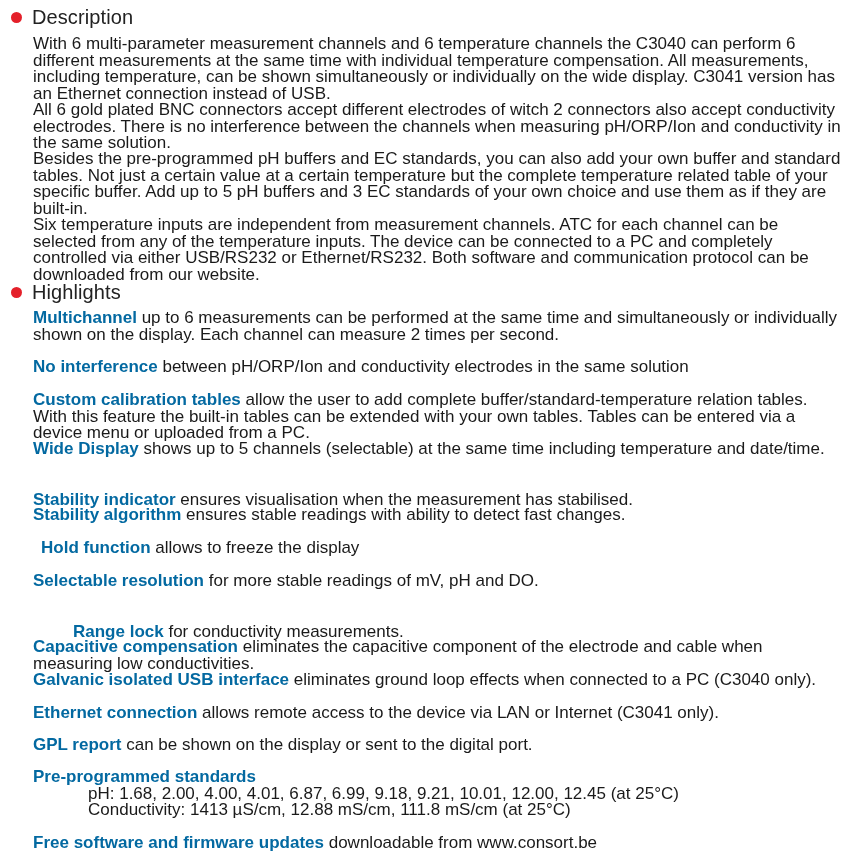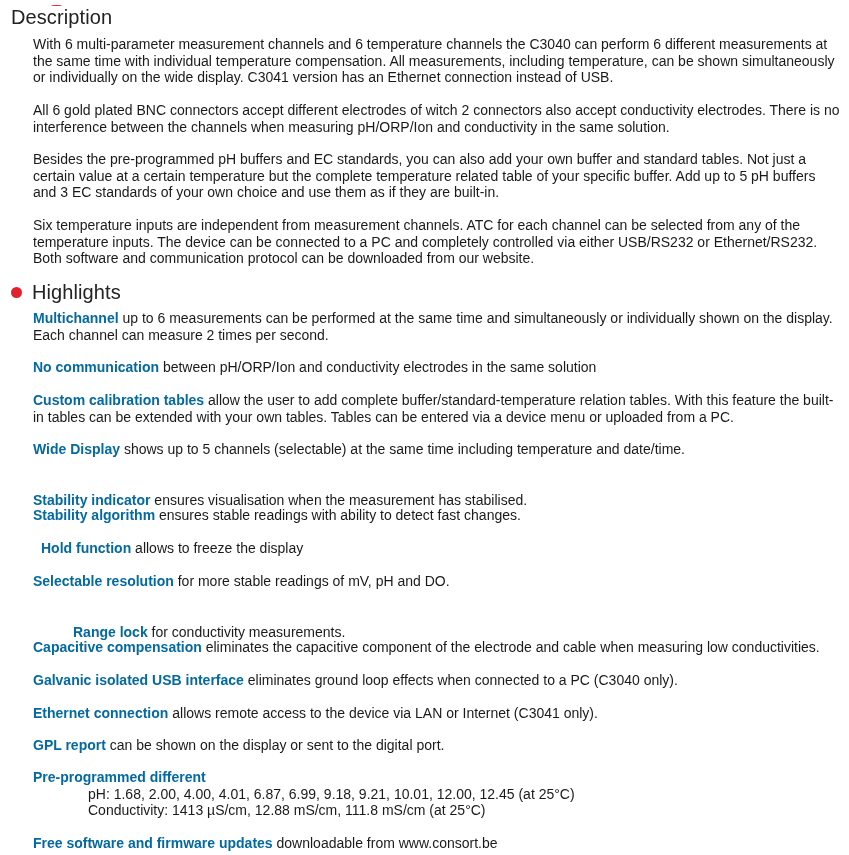--- a/index.html
+++ b/index.html
@@ -1,54 +1,54 @@
 <!DOCTYPE html>
 <html><head>
 <meta charset="utf-8">
 <style>
   html, body { margin:0; padding:0; background:#ffffff; }
   body { width:849px; height:855px; overflow:hidden; font-family:"Liberation Sans", sans-serif; color:#1a1a1a; position:relative; }
   .sec-title { position:absolute; left:11px; height:24px; display:flex; align-items:center; }
   .bullet { width:11px; height:11px; border-radius:50%; background:#e4202a; display:inline-block; margin-right:10px; }
   .sec-title span.t { font-size:20px; color:#222; letter-spacing:0.1px; }
-  .para { position:absolute; left:33px; width:808px; font-size:14px; line-height:16.5px; margin:0; }
+  .para { position:absolute; left:33px; width:808px; font-size:17px; line-height:16.5px; margin:0; }
   .hl { color:#0369a1; font-weight:bold; }
   .indent { padding-left:55px; display:block; }
 </style>
 </head>
 <body>
 
-<div class="sec-title" style="top:5px;flex-direction:column;">
+<div class="sec-title" style="top:5px;">
   <span class="bullet"></span>
   <span class="t">Description</span>
 </div>
 
 <p class="para" style="top:36px;">With 6 multi-parameter measurement channels and 6 temperature channels the C3040 can perform 6 different measurements at the same time with individual temperature compensation. All measurements, including temperature, can be shown simultaneously or individually on the wide display. C3041 version has an Ethernet connection instead of USB.</p>
 <p class="para" style="top:102px;">All 6 gold plated BNC connectors accept different electrodes of witch 2 connectors also accept conductivity electrodes. There is no interference between the channels when measuring pH/ORP/Ion and conductivity in the same solution.</p>
 <p class="para" style="top:151px;">Besides the pre-programmed pH buffers and EC standards, you can also add your own buffer and standard tables. Not just a certain value at a certain temperature but the complete temperature related table of your specific buffer. Add up to 5 pH buffers and 3 EC standards of your own choice and use them as if they are built-in.</p>
 <p class="para" style="top:217px;">Six temperature inputs are independent from measurement channels. ATC for each channel can be selected from any of the temperature inputs. The device can be connected to a PC and completely controlled via either USB/RS232 or Ethernet/RS232. Both software and communication protocol can be downloaded from our website.</p>
 
 <div class="sec-title" style="top:280px;">
   <span class="bullet"></span>
   <span class="t">Highlights</span>
 </div>
 
 <p class="para" style="top:310px;"><span class="hl">Multichannel</span><span> up to 6 measurements can be performed at the same time and simultaneously or individually shown on the display. Each channel can measure 2 times per second.</span></p>
-<p class="para" style="top:359px;"><span class="hl">No communication</span><span> between pH/ORP/Ion and conductivity electrodes in the same solution</span></p>
+<p class="para" style="top:359px;"><span class="hl">No interference</span><span> between pH/ORP/Ion and conductivity electrodes in the same solution</span></p>
 <p class="para" style="top:392px;"><span class="hl">Custom calibration tables</span><span> allow the user to add complete buffer/standard-temperature relation tables. With this feature the built-in tables can be extended with your own tables. Tables can be entered via a device menu or uploaded from a PC.</span></p>
 <p class="para" style="top:441px;"><span class="hl">Wide Display</span><span> shows up to 5 channels (selectable) at the same time including temperature and date/time.</span></p>
 <p class="para" style="top:474px;margin-top:18px;"><span class="hl">Stability indicator</span><span> ensures visualisation when the measurement has stabilised.</span></p>
 <p class="para" style="top:507px;"><span class="hl">Stability algorithm</span><span> ensures stable readings with ability to detect fast changes.</span></p>
 <p class="para" style="top:540px;margin-left:8px;"><span class="hl">Hold function</span><span> allows to freeze the display</span></p>
 <p class="para" style="top:573px;"><span class="hl">Selectable resolution</span><span> for more stable readings of mV, pH and DO.</span></p>
 <p class="para" style="top:624px;margin-left:40px;"><span class="hl">Range lock</span><span> for conductivity measurements.</span></p>
 <p class="para" style="top:639px;"><span class="hl">Capacitive compensation</span><span> eliminates the capacitive component of the electrode and cable when measuring low conductivities.</span></p>
 <p class="para" style="top:672px;"><span class="hl">Galvanic isolated USB interface</span><span> eliminates ground loop effects when connected to a PC (C3040 only).</span></p>
 <p class="para" style="top:705px;"><span class="hl">Ethernet connection</span><span> allows remote access to the device via LAN or Internet (C3041 only).</span></p>
 <p class="para" style="top:737px;"><span class="hl">GPL report</span><span> can be shown on the display or sent to the digital port.</span></p>
 
 <p class="para" style="top:769px;">
-  <span class="hl">Pre-programmed different</span>
+  <span class="hl">Pre-programmed standards</span>
   <span class="indent">pH: 1.68, 2.00, 4.00, 4.01, 6.87, 6.99, 9.18, 9.21, 10.01, 12.00, 12.45 (at 25°C)</span>
   <span class="indent">Conductivity: 1413 µS/cm, 12.88 mS/cm, 111.8 mS/cm (at 25°C)</span>
 </p>
 
 <p class="para" style="top:835px;"><span class="hl">Free software and firmware updates</span><span> downloadable from www.consort.be</span></p>
 
 </body></html>

